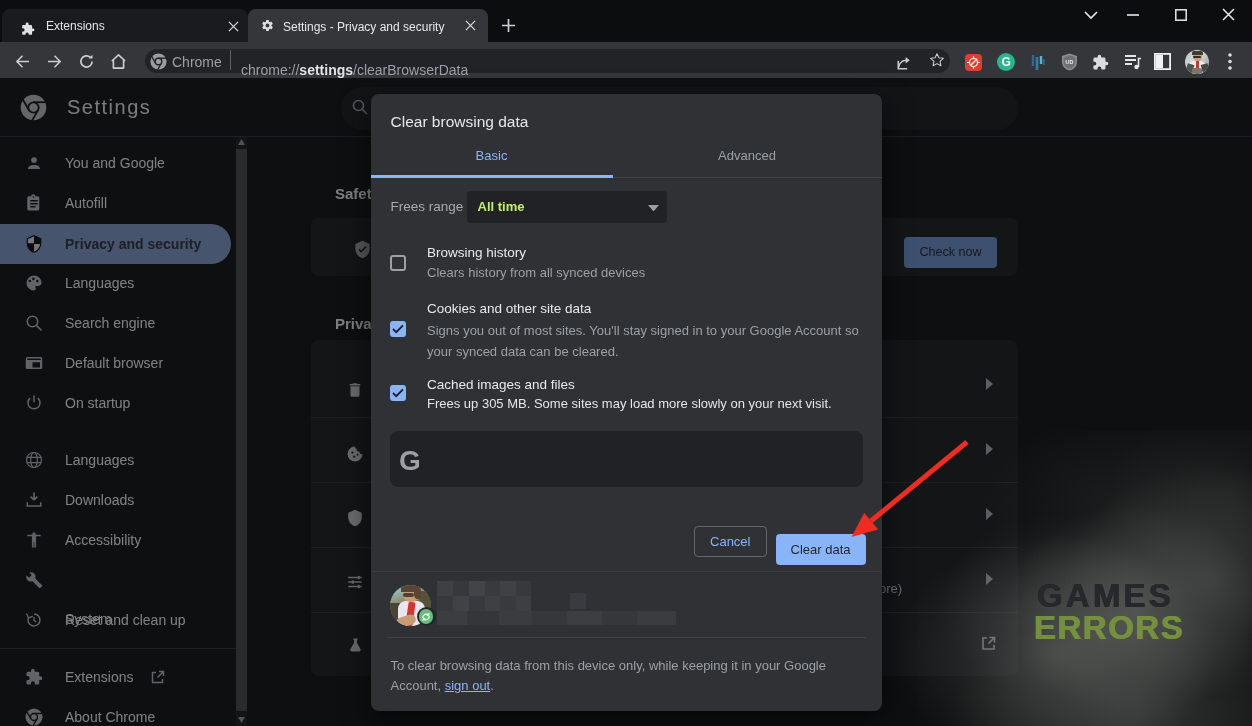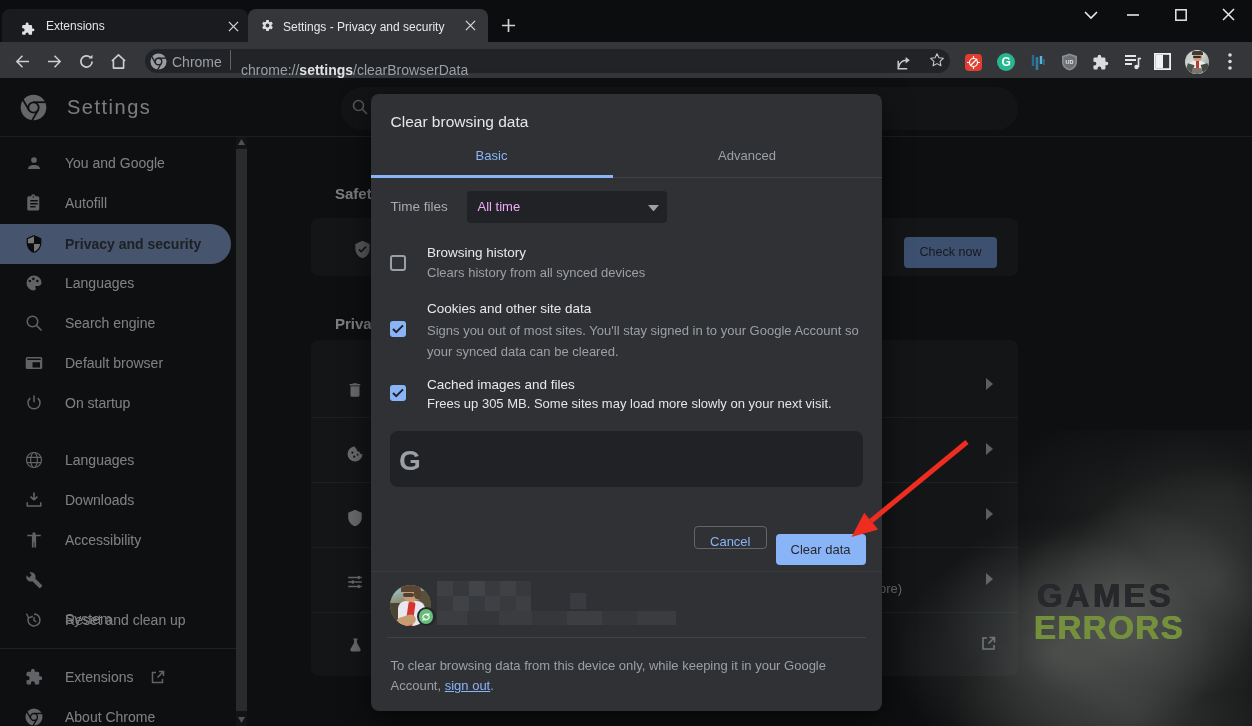--- a/index.html
+++ b/index.html
@@ -319,23 +319,23 @@
   <div class="ab" style="left:1037px;top:577px;font-size:33px;font-weight:bold;letter-spacing:3.2px;color:#26282b;text-shadow:0.5px 0 0 #26282b,-0.5px 0 0 #26282b;">GAMES</div>
   <div class="ab" style="left:1034px;top:608.5px;font-size:33px;font-weight:bold;letter-spacing:1.5px;color:#74903d;text-shadow:0.5px 0 0 #74903d,-0.5px 0 0 #74903d;">ERRORS</div>
 
   <div class="ab" id="dialog" style="left:370.5px;top:94px;width:511.5px;height:617px;background:#2f3135;border-radius:8px;box-shadow:0 10px 30px rgba(0,0,0,0.6);">
     <div class="ab" style="left:20px;top:18.5px;font-size:15.5px;color:#e4e7ea;">Clear browsing data</div>
     <div class="ab" style="left:0;top:54px;width:242px;text-align:center;font-size:13px;font-weight:400;color:#8ab4f8;">Basic</div>
     <div class="ab" style="left:242px;top:54px;width:269px;text-align:center;font-size:13px;font-weight:400;color:#9aa0a6;">Advanced</div>
     <div class="ab" style="left:0;top:83px;width:511.5px;height:1px;background:#3f4246;"></div>
     <div class="ab" style="left:0;top:81px;width:242px;height:3px;background:#8ab4f8;"></div>
 
-    <div class="ab" style="left:20px;top:104.5px;font-size:13.5px;color:#a6abb1;">Time files</div>
+    <div class="ab" style="left:20px;top:104.5px;font-size:13.5px;color:#a6abb1;">Frees range</div>
     <div class="ab" style="left:96.5px;top:97px;width:199.5px;height:31.5px;background:#202225;border-radius:4px;"></div>
-    <div class="ab" style="left:107px;top:104.5px;font-size:13px;font-weight:normal;color:#f0abfc;text-align:center;">All time</div>
+    <div class="ab" style="left:107px;top:104.5px;font-size:13px;font-weight:bold;color:#bef264;text-align:center;">All time</div>
     <svg class="ab" style="left:277px;top:110.5px" width="11" height="6.5" viewBox="0 0 12 7">
         <path d="M0 0h12L6 7z" fill="#9ba0a5"></path>
       </svg>
 
     <div class="ab" style="left:19.5px;top:161px;width:16px;height:16px;border:2px solid #9aa0a6;border-radius:3px;"></div>
     <div class="ab" style="left:56.5px;top:151px;font-size:13.5px;font-weight:400;color:#e6e9ec;">Browsing history</div>
     <div class="ab" style="left:56.5px;top:171px;font-size:13px;color:#9aa0a6;">Clears history from all synced devices</div>
 
     <div class="ab" style="left:56.5px;top:207px;font-size:13.5px;font-weight:400;color:#e6e9ec;">Cookies and other site data</div>
     <div class="ab" style="left:19.5px;top:227px;width:16px;height:16px;background:#8ab4f8;border-radius:3px;"></div>
@@ -347,21 +347,21 @@
     <div class="ab" style="left:56.5px;top:282.5px;font-size:13.5px;font-weight:400;color:#e6e9ec;">Cached images and files</div>
     <div class="ab" style="left:19.5px;top:291px;width:16px;height:16px;background:#8ab4f8;border-radius:3px;"></div>
     <svg class="ab" style="left:21.5px;top:294px" width="12" height="10" viewBox="0 0 12 10">
         <path d="M1 5l3.2 3.2L11 1.4" stroke="#202225" stroke-width="2" fill="none"></path>
       </svg>
     <div class="ab" style="left:56.5px;top:302px;font-size:13px;color:#e5e5e5;">Frees up 305 MB. Some sites may load more slowly on your next visit.</div>
 
     <div class="ab" style="left:19.5px;top:337px;width:473px;height:56px;background:#202225;border-radius:8px;"></div>
     <div class="ab" style="left:28.5px;top:351px;font-size:28px;font-weight:bold;color:#9aa0a6;">G</div>
 
-    <div class="ab" style="left:323.5px;top:432px;width:72.5px;height:23px;border:1px solid #62666b;border-radius:4px;text-align:center;line-height:29px;font-size:13px;font-weight:500;color:#8ab4f8;">Cancel</div>
+    <div class="ab" style="left:323.5px;top:432px;width:72.5px;height:31px;border:1px solid #62666b;border-radius:4px;text-align:center;line-height:29px;font-size:13px;font-weight:500;color:#8ab4f8;">Cancel</div>
     <div class="ab" style="left:405px;top:432px;width:90px;height:31px;background:#8ab4f8;border-radius:4px;text-align:center;line-height:31px;font-size:13px;font-weight:500;color:#25282c;margin-top:8px;">Clear data</div>
 
     <div class="ab" style="left:0;top:477px;width:511.5px;height:1px;background:#383b3f;"></div>
     <div class="ab" style="left:19px;top:491px;width:41px;height:41px;border-radius:50%;background:linear-gradient(160deg,#7db8cc 0%,#98b4ae 18%,#8a7a55 45%,#6b6647 75%,#4e4a38 100%);overflow:hidden;">
       <div class="ab" style="left:-2px;top:18px;width:18px;height:26px;background:#4a4434;"></div>
       <div class="ab" style="left:29px;top:6px;width:14px;height:30px;background:#57503a;"></div>
       <div class="ab" style="left:8px;top:16px;width:27px;height:25px;border-radius:8px 8px 0 0;background:#e8e6ee;"></div>
       <div class="ab" style="left:13px;top:2px;width:16px;height:15px;border-radius:46%;background:#c99b72;"></div>
       <div class="ab" style="left:11px;top:0;width:19px;height:7px;border-radius:4px 4px 0 0;background:#5a4632;"></div>
       <div class="ab" style="left:24px;top:1px;width:7px;height:13px;border-radius:40%;background:#5a4632;"></div>

